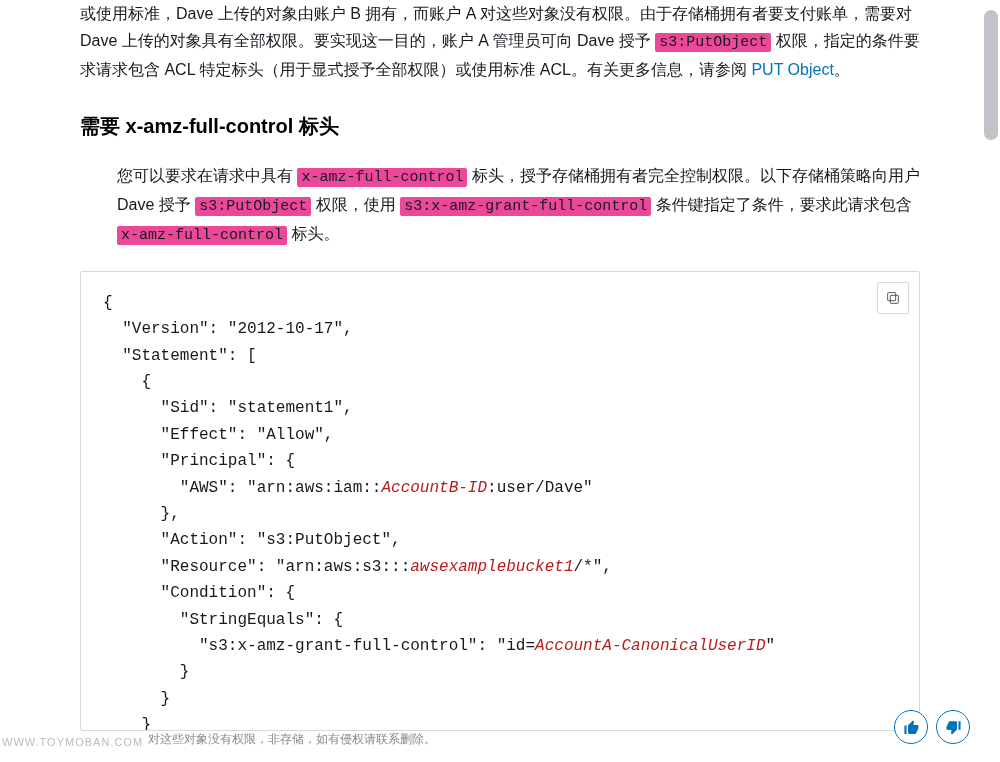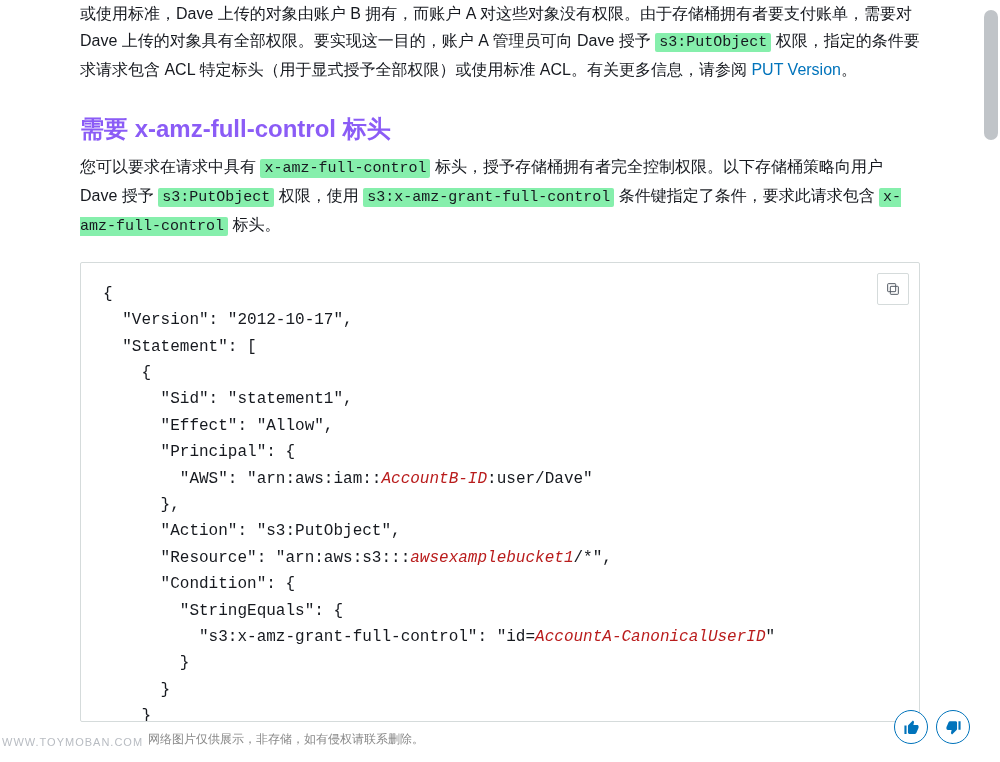--- a/index.html
+++ b/index.html
@@ -20,43 +20,44 @@
       color: #16191f;
     }
     .para1 {
       font-size: 16px;
       line-height: 1.7;
       color: #16191f;
       margin-bottom: 30px;
     }
     .inline-code {
       font-family: "SFMono-Regular", Consolas, "Liberation Mono", Menlo, monospace;
-      background: #86efac;
+      background: #ec4899;
       padding: 1px 4px;
       border-radius: 2px;
       font-size: 15px;
       color: #16191f;
     }
     .link {
       color: #0073bb;
       text-decoration: none;
       cursor: pointer;
     }
     .heading {
-      font-size: 24px;
+      font-size: 20px;
       font-weight: 700;
-      color: #8b5cf6;
-      margin-bottom: 8px;
+      color: #000000;
+      margin-bottom: 22px;
       margin-top: 10px;
     }
     .para2 {
       font-size: 16px;
       line-height: 1.8;
       color: #16191f;
       margin-bottom: 22px;
+      margin-left: 37px;
     }
     .code-block {
       border: 1px solid #d5dbdb;
       border-radius: 2px;
       padding: 18px 22px;
       position: relative;
       font-family: "SFMono-Regular", Consolas, "Liberation Mono", Menlo, monospace;
       font-size: 16px;
       line-height: 1.65;
       overflow: hidden;
@@ -143,21 +144,21 @@
     }
   </style>
 </head>
 <body>
 
 <div class="scrollbar"></div>
 
 <div class="content">
 
   <p class="para1">
-    <span>或使用标准，Dave 上传的对象由账户 B 拥有，而账户 A 对这些对象没有权限。由于存储桶拥有者要支付账单，需要对 Dave 上传的对象具有全部权限。要实现这一目的，账户 A 管理员可向 Dave 授予 </span><code class="inline-code">s3:PutObject</code><span> 权限，指定的条件要求请求包含 ACL 特定标头（用于显式授予全部权限）或使用标准 ACL。有关更多信息，请参阅 </span><a class="link">PUT Version</a><span>。</span>
+    <span>或使用标准，Dave 上传的对象由账户 B 拥有，而账户 A 对这些对象没有权限。由于存储桶拥有者要支付账单，需要对 Dave 上传的对象具有全部权限。要实现这一目的，账户 A 管理员可向 Dave 授予 </span><code class="inline-code">s3:PutObject</code><span> 权限，指定的条件要求请求包含 ACL 特定标头（用于显式授予全部权限）或使用标准 ACL。有关更多信息，请参阅 </span><a class="link">PUT Object</a><span>。</span>
   </p>
 
   <h2 class="heading">需要 x-amz-full-control 标头</h2>
 
   <p class="para2">
     <span>您可以要求在请求中具有 </span><code class="inline-code">x-amz-full-control</code><span> 标头，授予存储桶拥有者完全控制权限。以下存储桶策略向用户 Dave 授予 </span><code class="inline-code">s3:PutObject</code><span> 权限，使用 </span><code class="inline-code">s3:x-amz-grant-full-control</code><span> 条件键指定了条件，要求此请求包含 </span><code class="inline-code">x-amz-full-control</code><span> 标头。</span>
   </p>
 
   <div class="code-block">
     <button class="copy-btn">
@@ -194,13 +195,13 @@
     </svg>
   </button>
   <button class="fb-btn">
     <svg class="thumb-svg thumb-down" viewBox="0 0 24 24">
       <path d="M2 21h3V9H2v12zM22 10.5c0-1.1-.9-2-2-2h-5.3l.8-3.8v-.3c0-.4-.2-.8-.4-1.1L14 2 7.6 8.6C7.2 9 7 9.5 7 10v9c0 1.1.9 2 2 2h8c.8 0 1.5-.5 1.8-1.2l2.9-6.8c.2-.3.3-.7.3-1v-1.5z"></path>
     </svg>
   </button>
 </div>
 
 <div class="watermark">WWW.TOYMOBAN.COM</div>
-<div class="watermark-note">网络图片仅供展示，非存储，如有侵权请联系删除。</div>
+<div class="watermark-note">对这些对象没有权限，非存储，如有侵权请联系删除。</div>
 
 </body></html>

